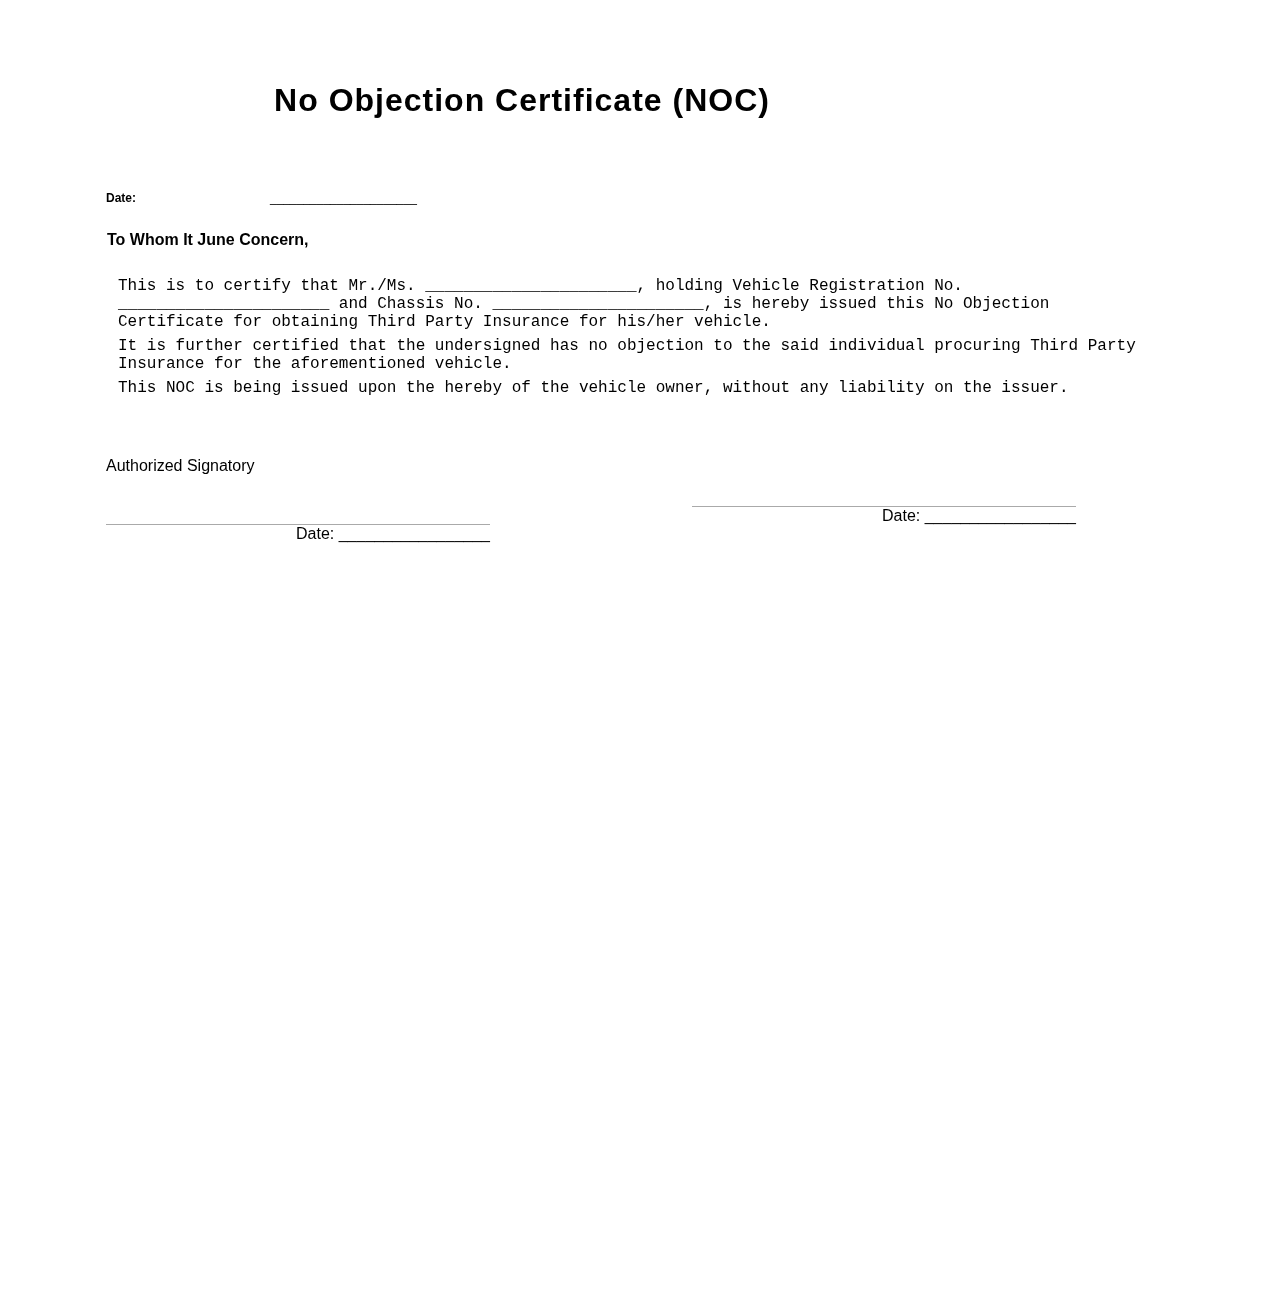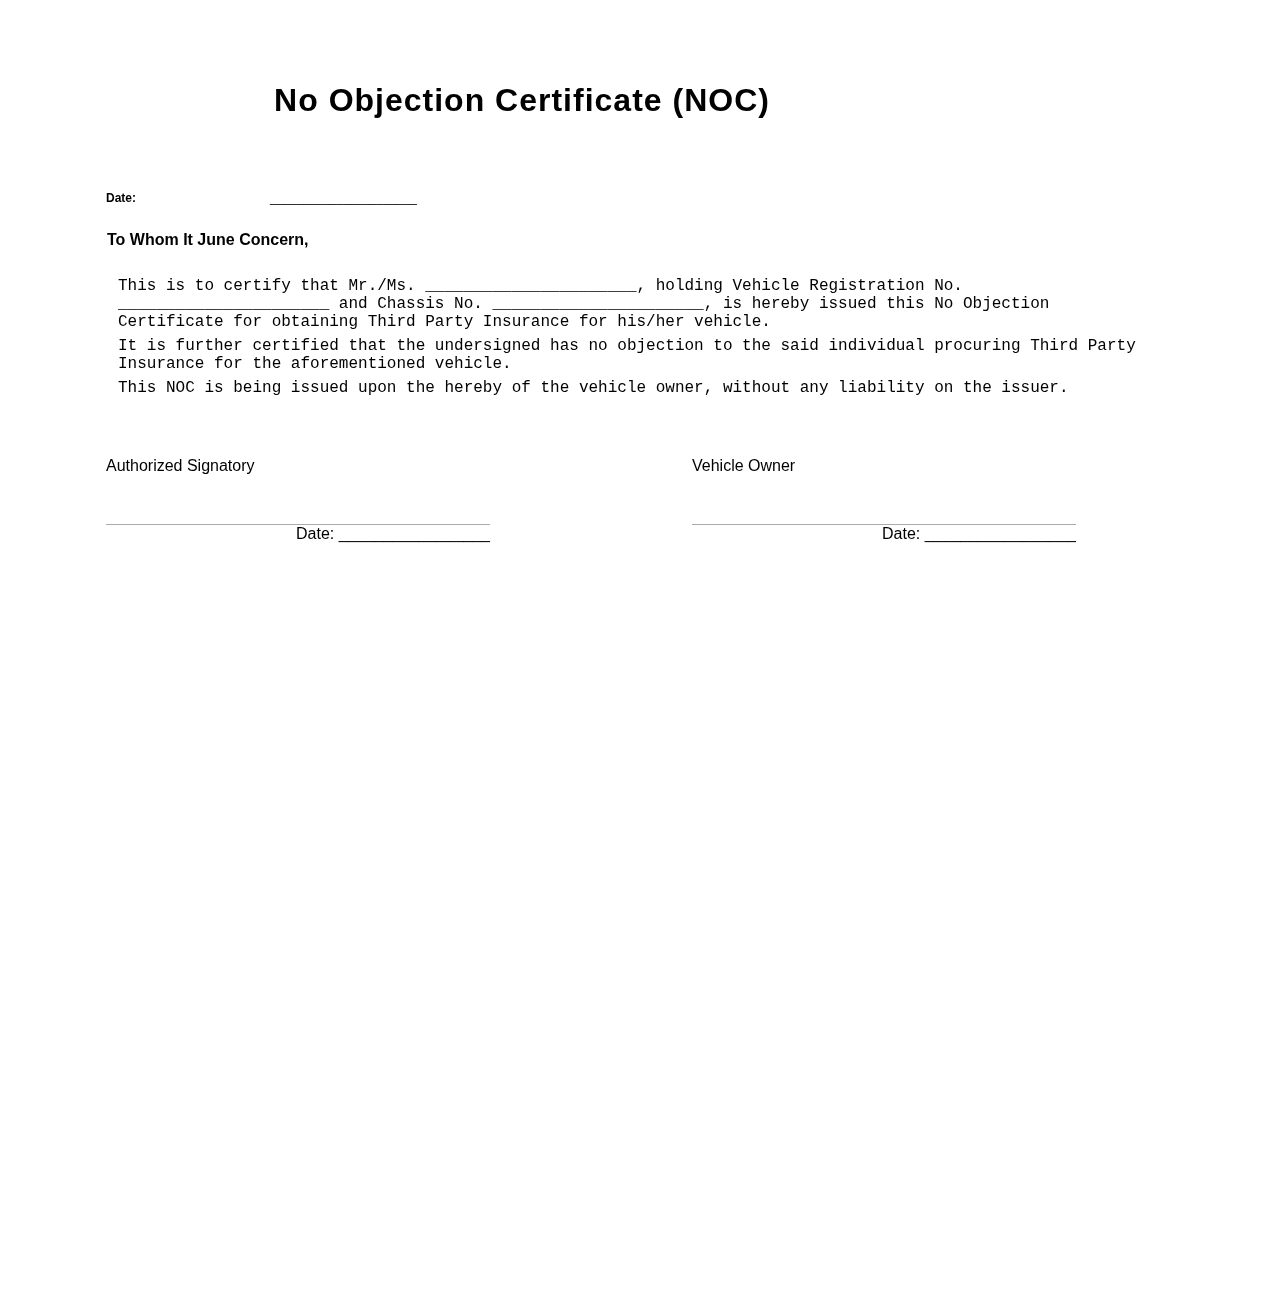--- a/index.html
+++ b/index.html
@@ -109,16 +109,15 @@
 <p class="para p2">It is further certified that the undersigned has no objection to the said individual procuring Third Party Insurance for the aforementioned vehicle.</p>
 <p class="para p3">This NOC is being issued upon the hereby of the vehicle owner, without any liability on the issuer.</p>
 
 <div class="sig-block sig-left">
   <div class="sig-title">Authorized Signatory</div>
   <div class="sig-line"></div>
   <div class="sig-date">Date: _________________</div>
 </div>
 
 <div class="sig-block sig-right">
-  <div class="sig-title">Vehicle Owner</div>
   <div class="sig-line"></div>
   <div class="sig-date">Date: _________________</div>
 </div>
 
 </body></html>

